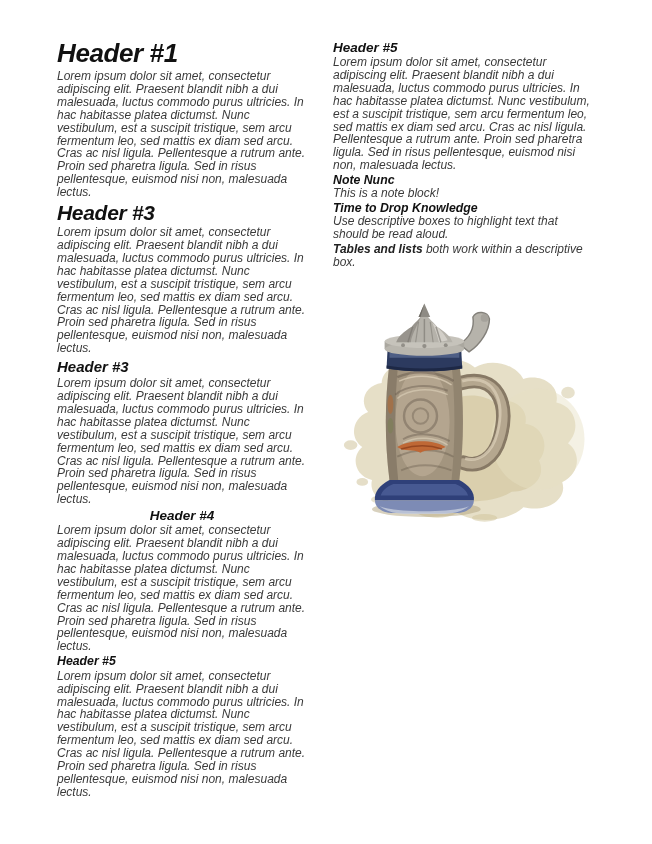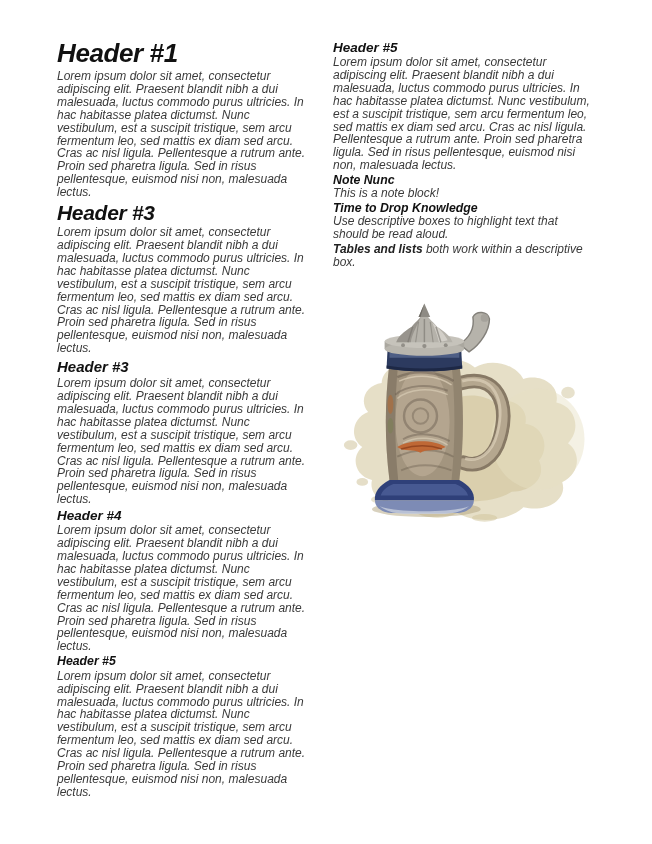--- a/index.html
+++ b/index.html
@@ -12,21 +12,21 @@
     box-sizing:border-box;width:652px;height:598px;
     padding:40px 0 0 57px;display:flex;gap:26px;background:#ffffff;font-style:italic;
   }
   .col{display:block;}
   .col-left{flex:0 0 250px;width:250px;}
   .col-right{flex:0 0 258px;width:258px;}
   h1,h2,h3,h4,h5,.note-h{color:#111111;font-weight:700;margin:0;}
   h1{font-size:26px;line-height:27px;margin:0 0 3px;letter-spacing:-0.4px;}
   h2{font-size:21px;line-height:22px;margin:3px 0 2px;letter-spacing:-0.3px;}
   h3{font-size:15px;line-height:17px;margin:3px 0 2px;}
-  h4{font-size:13.5px;line-height:15px;margin:2px 0 1px;}
+  h4{font-size:13.5px;line-height:15px;margin:2px 0 1px;text-align:center;}
   h5{font-size:12.3px;line-height:13.5px;margin:2px 0 1px;}
   .right-header{font-size:13.5px;line-height:15px;margin:0 0 1px;}
   .body-p{font-size:12px;line-height:12.9px;margin:0 0 2px;color:#3a3a3a;}
   .note-h{font-size:12.3px;line-height:12.9px;margin:1px 0 0;}
   .body-p strong{color:#222222;}
   figure.stein{margin:28px 0 0 6px;padding:0;width:262px;height:237px;}
   svg{display:block;}
 </style>
 </head>
 <body>

